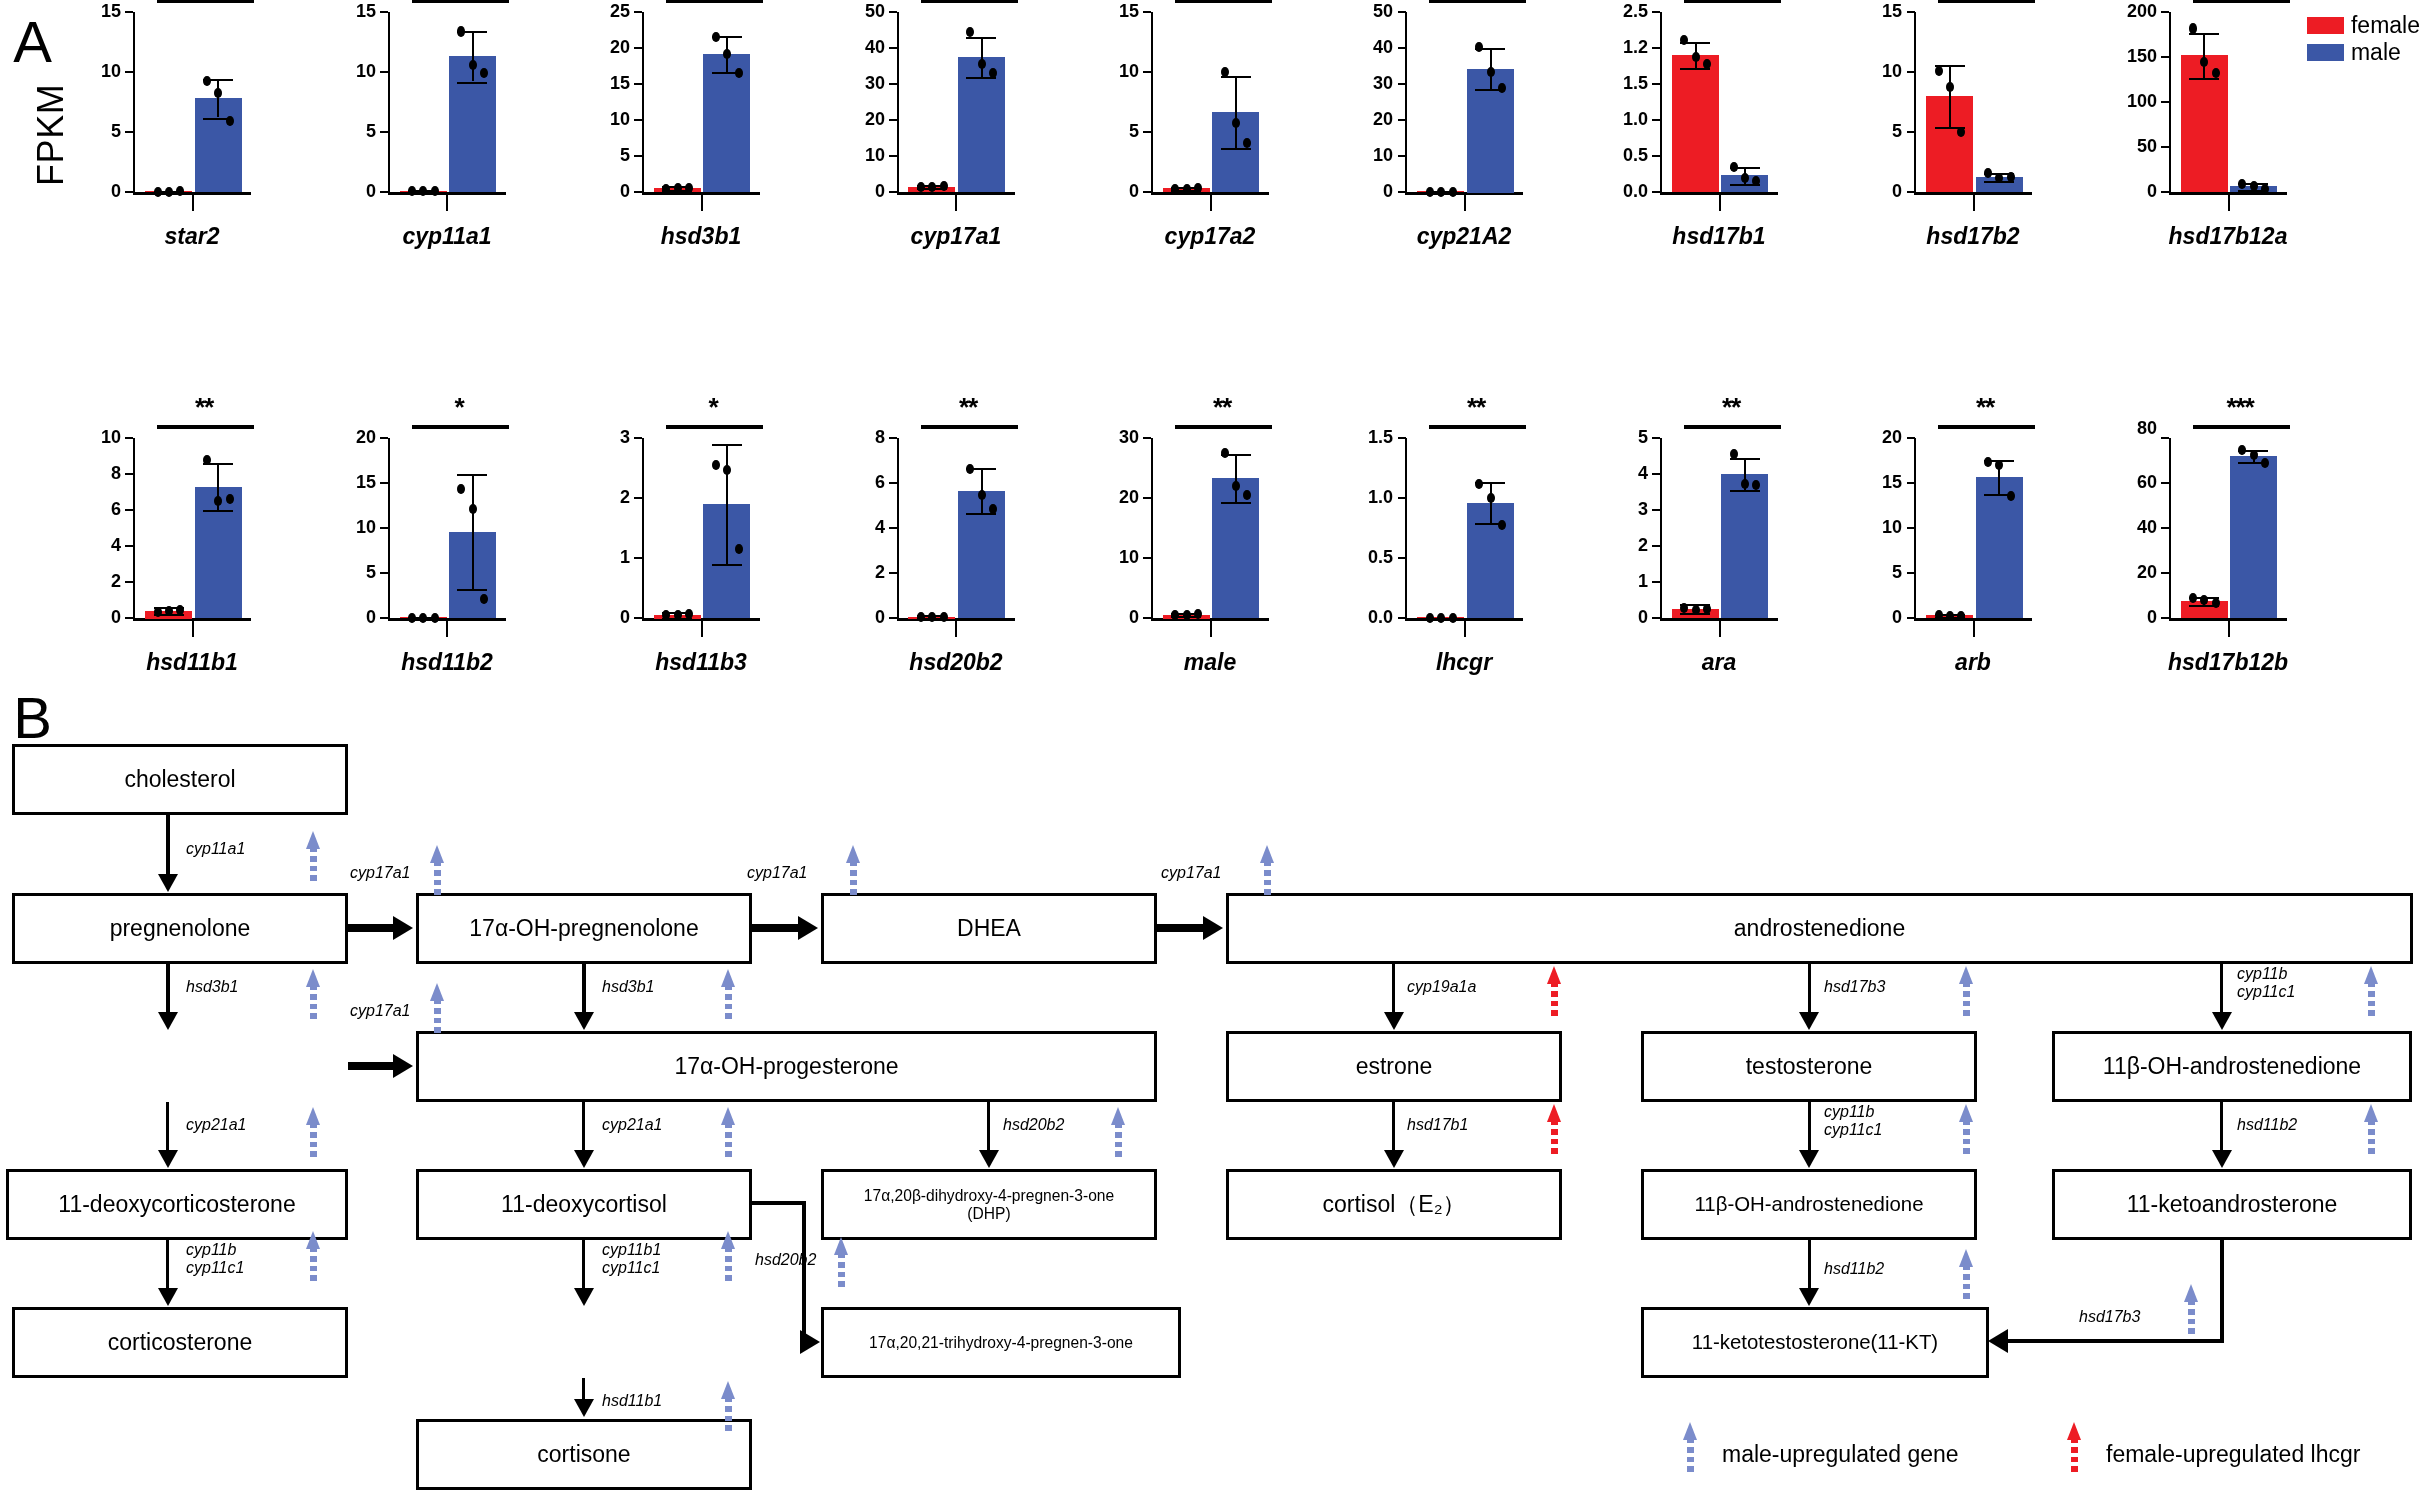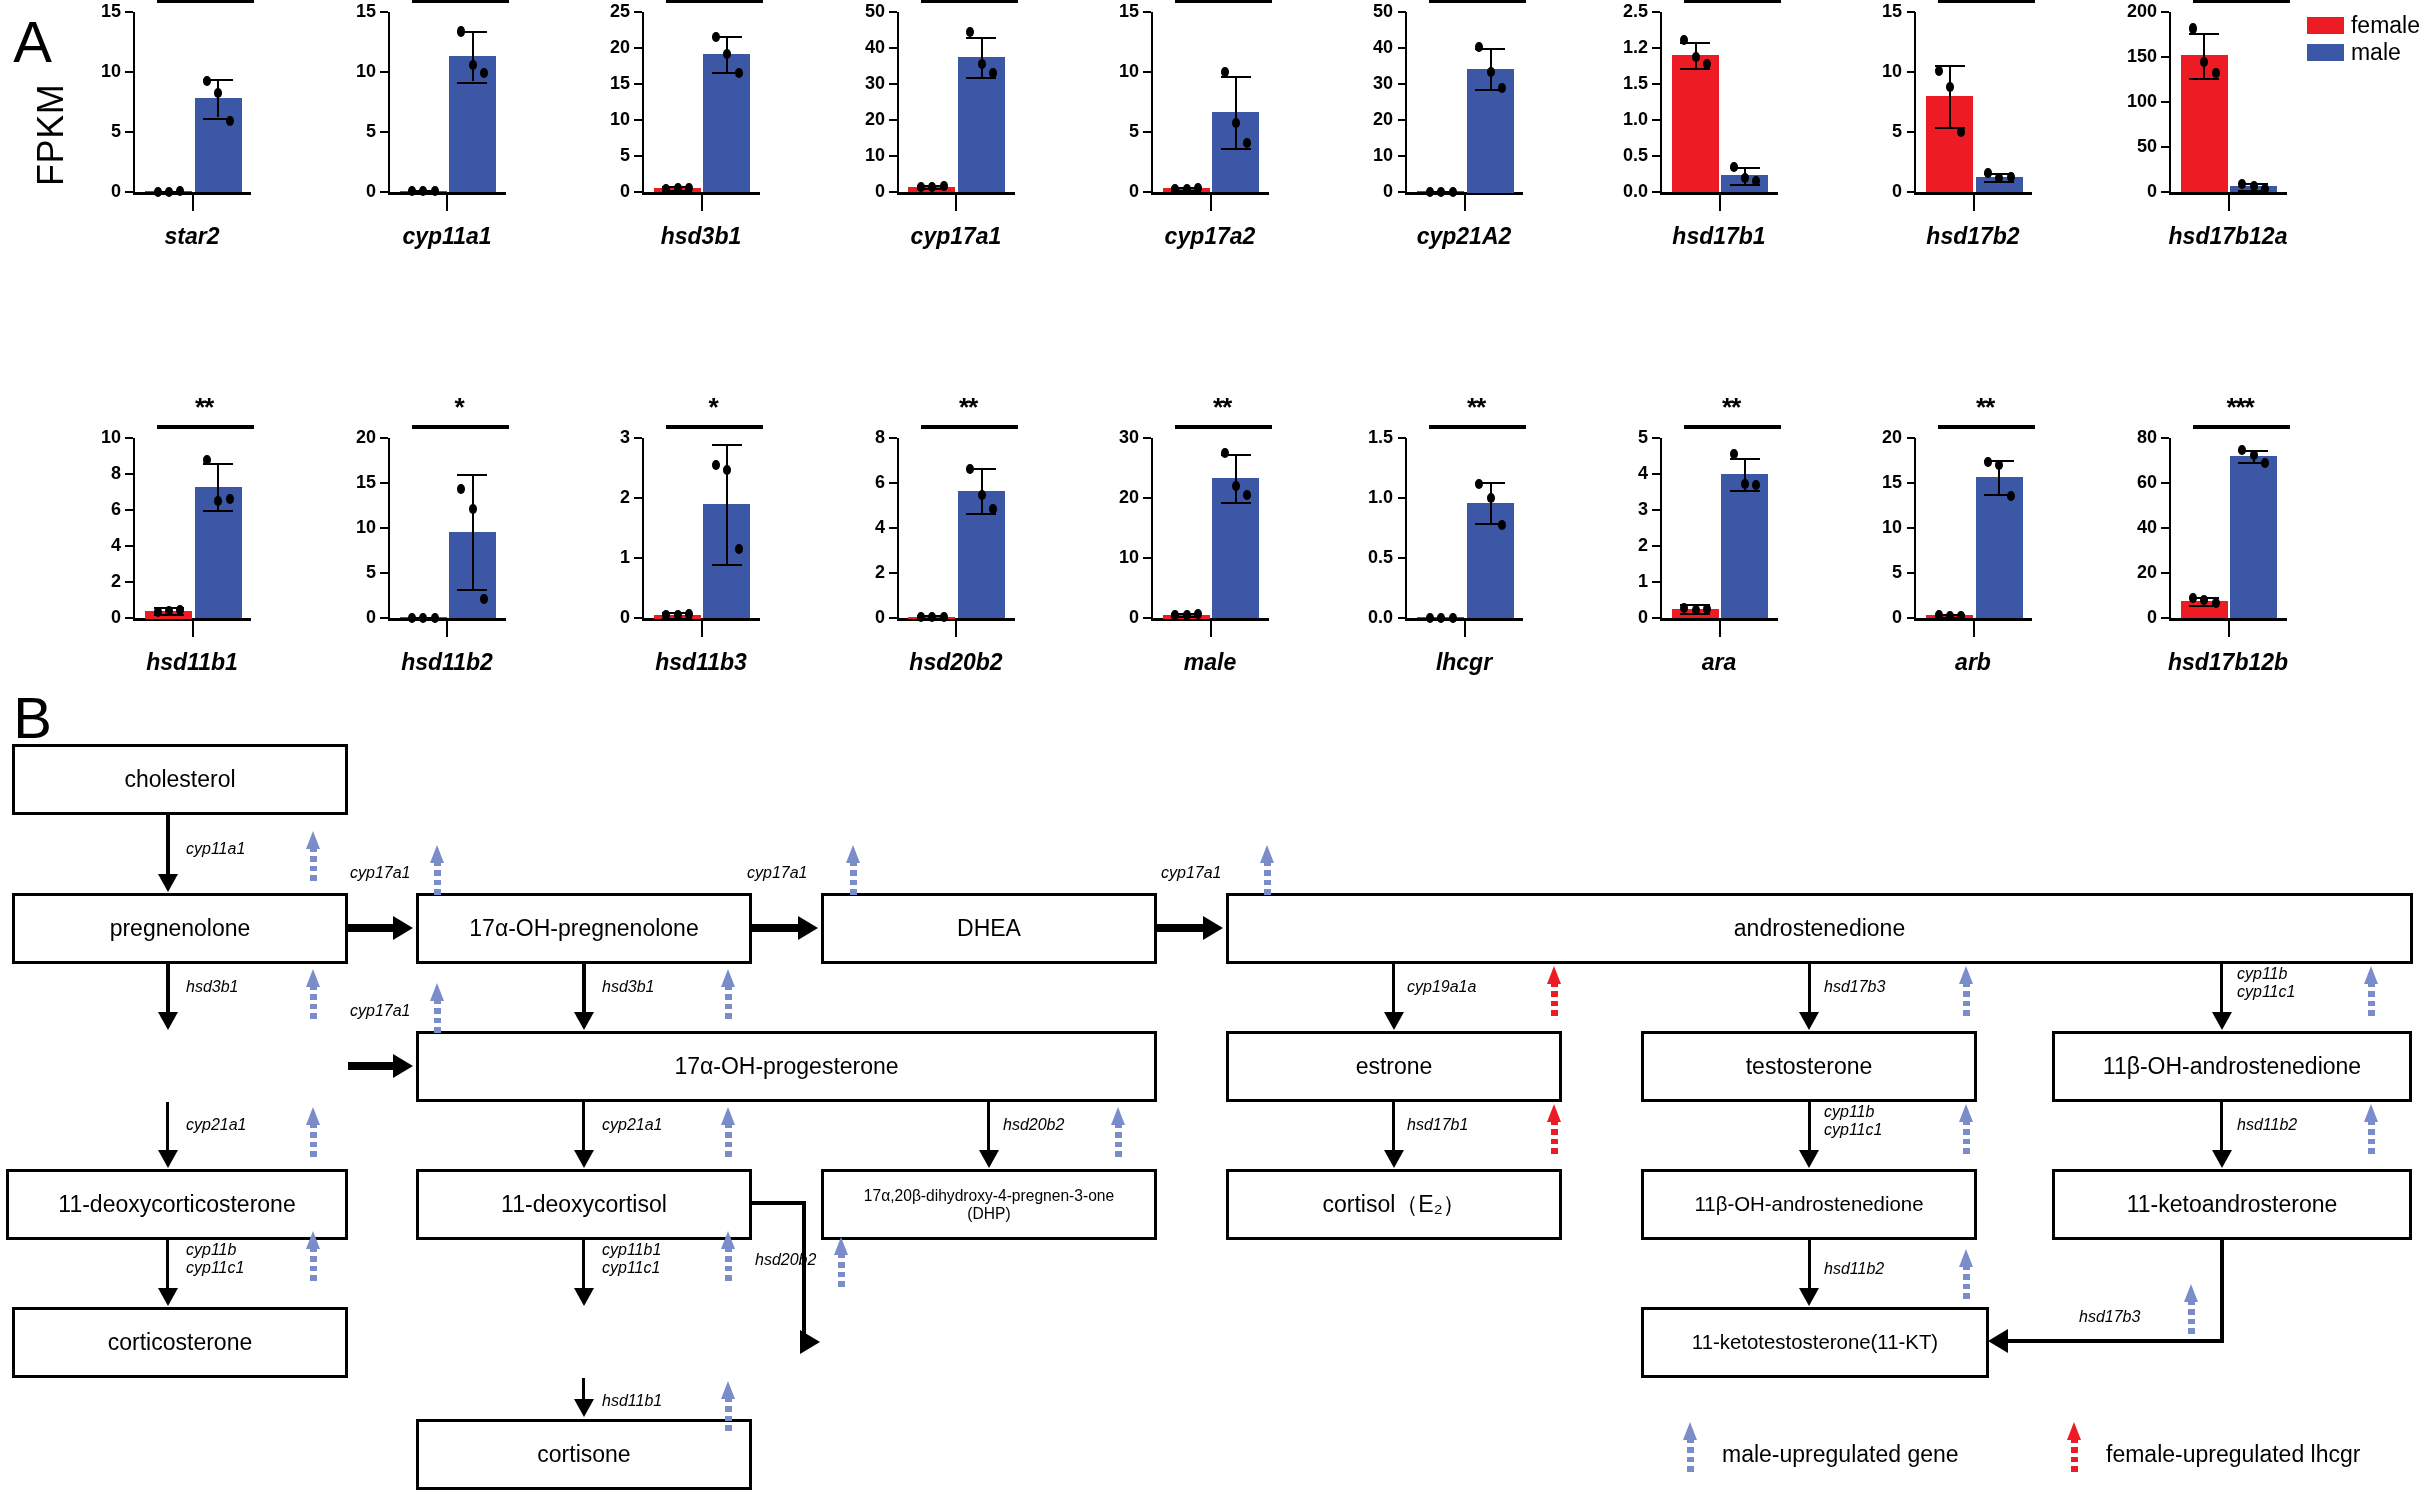--- a/index.html
+++ b/index.html
@@ -623,21 +623,21 @@
       <div class="xstub" style="left: 2228px; top: 621px;"></div>
       <div class="tick" style="left: 2161px; top: 617px;"></div>
       <div class="ticklabel" style="left: 2079px; top: 608px; width: 78px;">0</div>
       <div class="tick" style="left: 2161px; top: 572px;"></div>
       <div class="ticklabel" style="left: 2079px; top: 563px; width: 78px;">20</div>
       <div class="tick" style="left: 2161px; top: 527px;"></div>
       <div class="ticklabel" style="left: 2079px; top: 518px; width: 78px;">40</div>
       <div class="tick" style="left: 2161px; top: 482px;"></div>
       <div class="ticklabel" style="left: 2079px; top: 473px; width: 78px;">60</div>
       <div class="tick" style="left: 2161px; top: 437px;"></div>
-      <div class="ticklabel" style="left: 2079px; top: 428px; width: 78px;">80</div>
+      <div class="ticklabel" style="left: 2079px; top: 419px; width: 78px;">80</div>
       <div class="bar female" style="left: 2181px; top: 601px; width: 47px; height: 17px;"></div>
       <div class="errbar" style="left: 2203px; top: 597px; height: 8px;"></div>
       <div class="errcap" style="left: 2189px; top: 597px; width: 30px;"></div>
       <div class="errcap" style="left: 2189px; top: 605px; width: 30px;"></div>
       <div class="dot" style="left: 2189px; top: 593px;"></div>
       <div class="dot" style="left: 2200px; top: 595px;"></div>
       <div class="dot" style="left: 2212px; top: 598px;"></div>
       <div class="bar male" style="left: 2230px; top: 456px; width: 47px; height: 162px;"></div>
       <div class="errbar" style="left: 2253px; top: 450px; height: 12.6px;"></div>
       <div class="errcap" style="left: 2238px; top: 450px; width: 30px;"></div>
@@ -669,20 +669,21 @@
   <div class="node" style="left:416px;top:485px;width:336px;height:71px;">11-deoxycortisol</div>
   <div class="node small" style="left:821px;top:485px;width:336px;height:71px;flex-direction:column;">
     <span>17α,20β-dihydroxy-4-pregnen-3-one</span>
     <span>(DHP)</span>
   </div>
   <div class="node" style="left:1226px;top:485px;width:336px;height:71px;">cortisol（E₂）</div>
   <div class="node" style="left:1641px;top:485px;width:336px;height:71px;font-size:20.4px;">11β-OH-androstenedione</div>
   <div class="node" style="left:2052px;top:485px;width:360px;height:71px;">11-ketoandrosterone</div>
 
   <div class="node" style="left:12px;top:623px;width:336px;height:71px;">corticosterone</div>
+  <div class="node small" style="left:821px;top:623px;width:360px;height:71px;">17α,20,21-trihydroxy-4-pregnen-3-one</div>
   <div class="node" style="left:1641px;top:623px;width:348px;height:71px;font-size:20.4px;">11-ketotestosterone(11-KT)</div>
 
   <div class="node" style="left:416px;top:735px;width:336px;height:71px;">cortisone</div>
 
   <div class="blk-arrow" style="left:166px;top:131px;width:3.6px;height:60px;"></div>
   <div class="arrowhead-down" style="left:158px;top:190px;"></div>
 
   <div class="blk-arrow" style="left:348px;top:240px;width:48px;height:8.4px;"></div>
   <div class="arrowhead-right" style="left:393px;top:232px;"></div>
 

